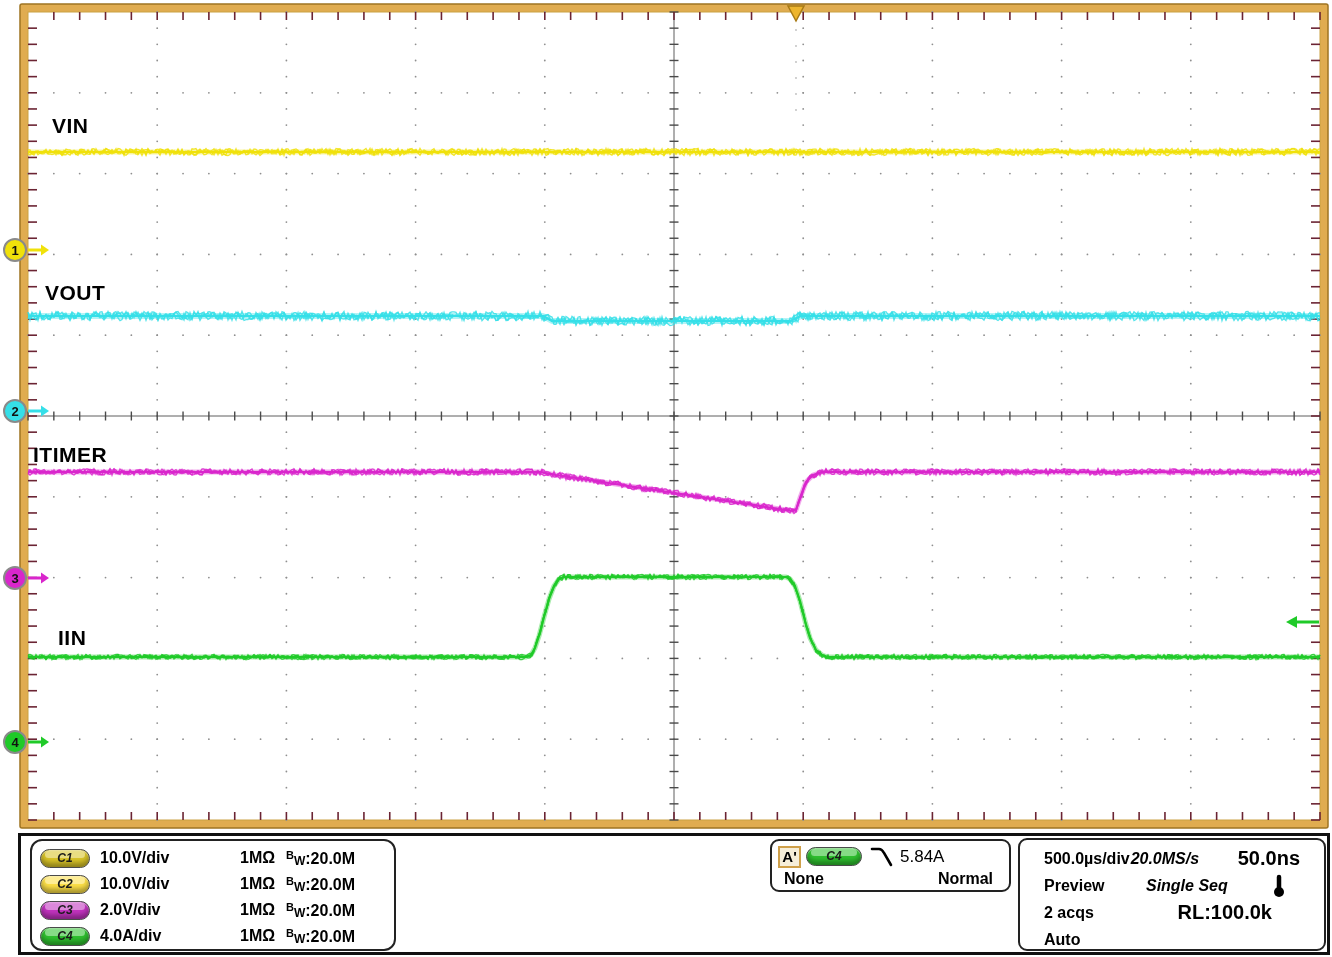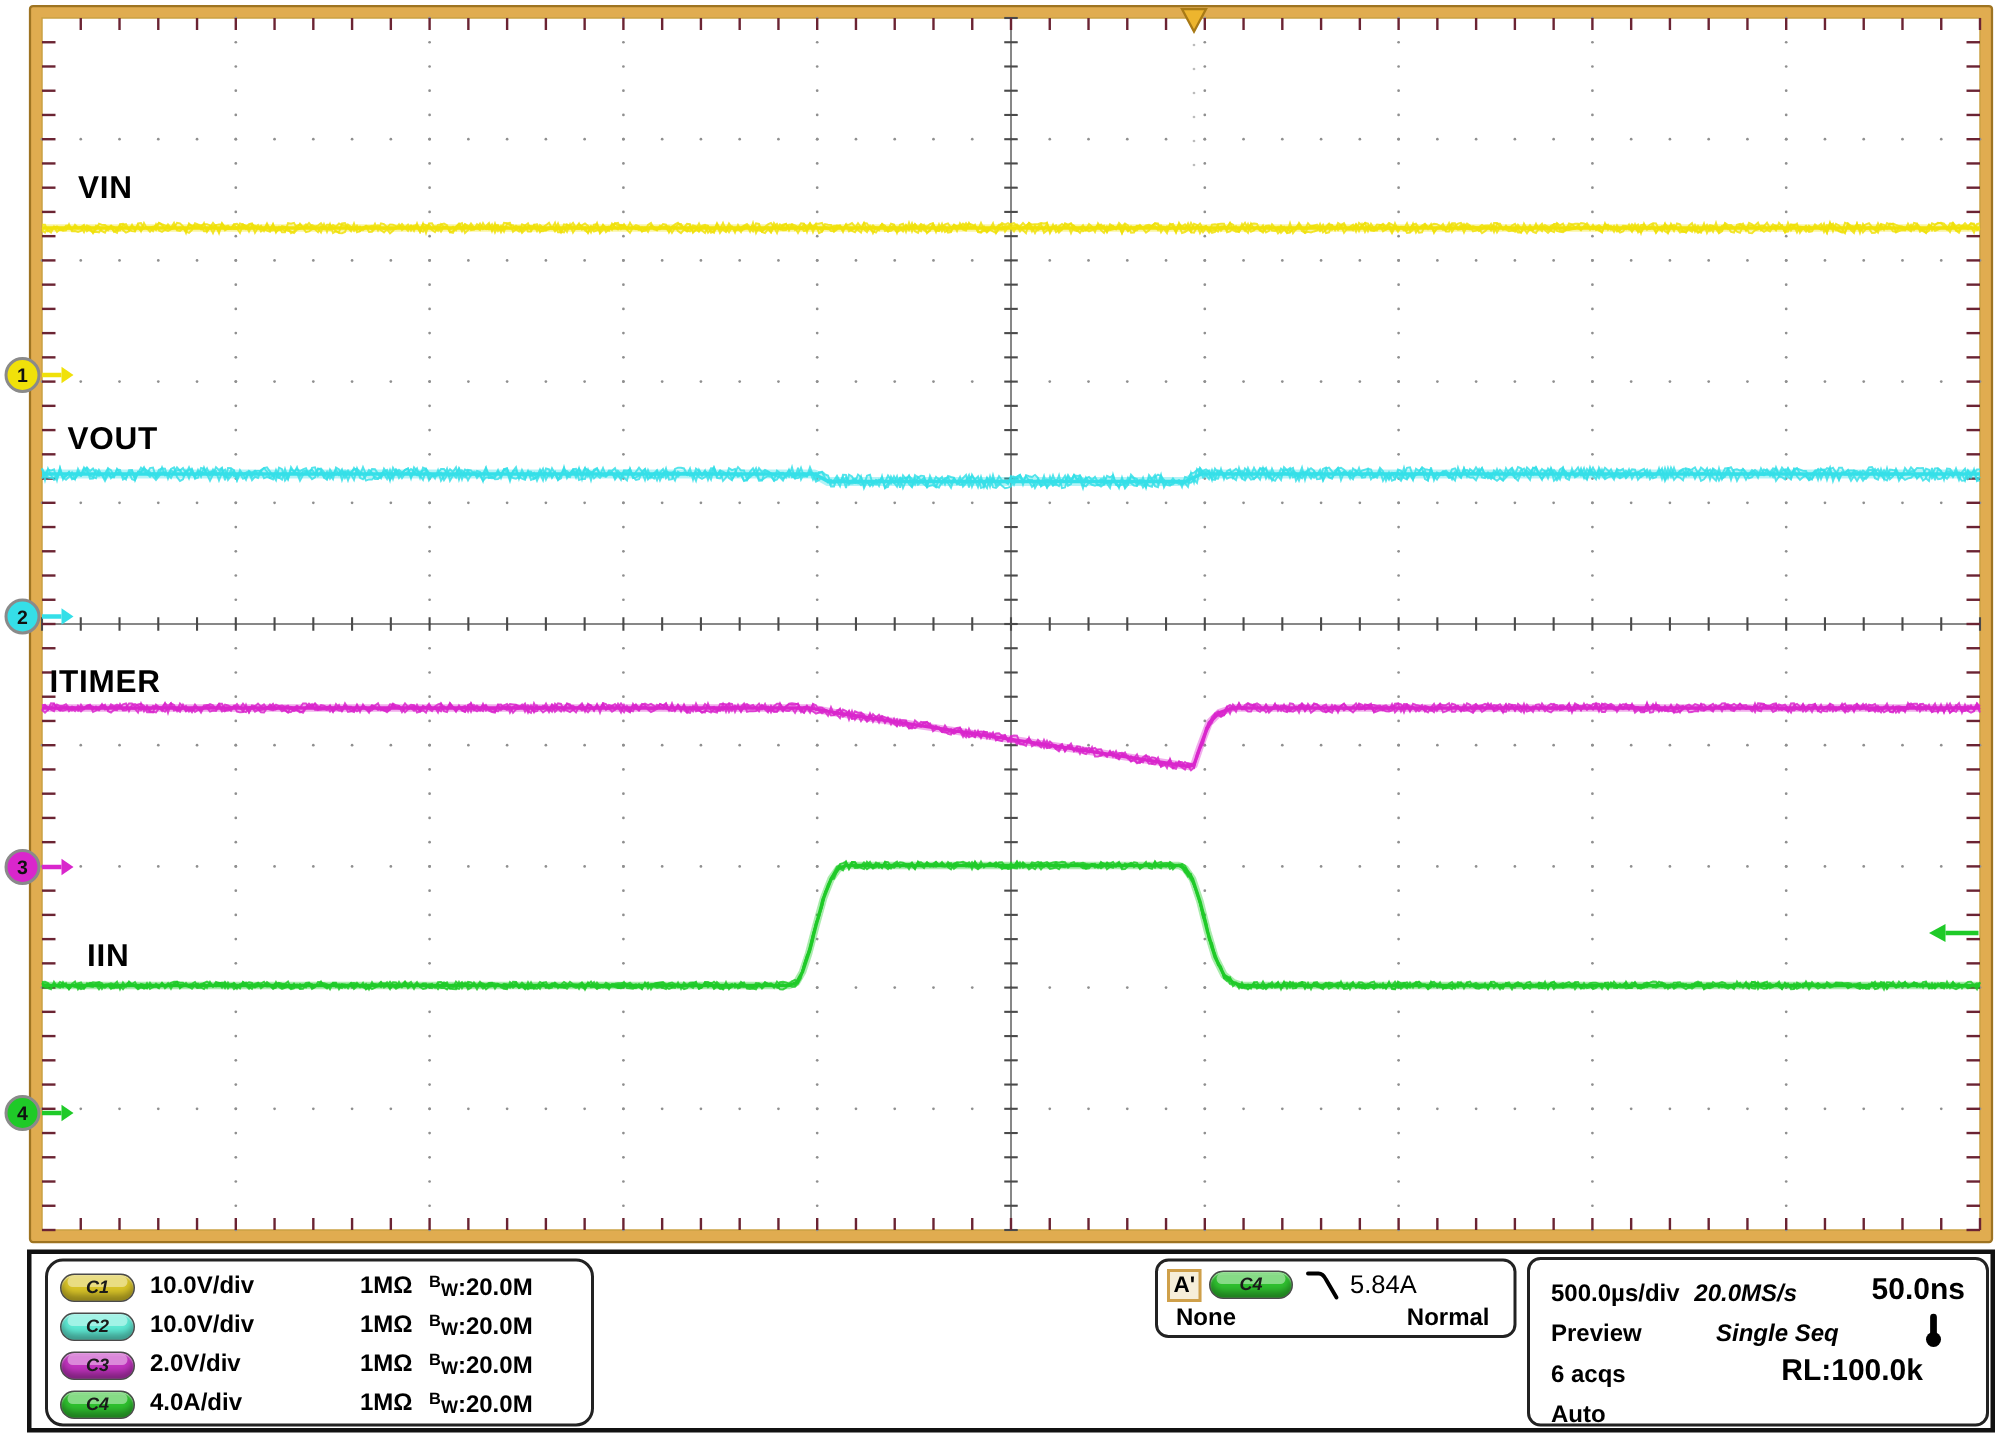--- a/index.html
+++ b/index.html
@@ -48,21 +48,21 @@
     display:inline-block;width:23px;height:22px;margin-left:6px;box-sizing:border-box;
     border:2px solid #cfa04a;background:#f6eed9;color:#000;font-weight:700;font-size:15px;
     text-align:center;line-height:18px;flex:0 0 auto;
   }
   .trig-pill{margin-left:5px;width:56px;}
   .slope-icon{margin-left:8px;flex:0 0 auto;}
   .trig-level{margin-left:6px;font-weight:400;font-size:17px;color:#000;}
   .trig-row2{display:flex;justify-content:space-between;padding:0 16px 0 12px;
     font-weight:700;font-size:16px;color:#000;}
   
-  .hz-row{display:flex;align-items:flex-end;height:27px;padding:0 14px;}
+  .hz-row{display:flex;align-items:center;height:27px;padding:0 24px;}
   .hz-c1{width:110px;font-weight:700;font-size:16px;color:#000;}
   .hz-c2{width:136px;font-weight:700;font-size:16px;color:#000;font-style:italic;}
   .hz-c3{flex:1;text-align:right;font-weight:700;font-size:20px;color:#000;}
   .hz-rl{padding-right:28px;}
   .therm{flex:1;display:flex;justify-content:flex-end;padding-right:14px;}
 </style>
 </head>
 <body>
 
 <svg id="scope-svg" width="1332" height="832" viewBox="0 0 1332 832">
@@ -1268,21 +1268,21 @@
 
   <div class="box ch-box" id="ch-box">
   <div class="ch-row">
     <span class="pill" style="background-color: rgb(217, 196, 40);"><span>C1</span></span>
     <span class="ch-scale">10.0V/div</span>
     <span class="ch-imp">1MΩ</span>
     <span class="bw"><span class="bwb">B</span><span class="bws">W</span><span>:20.0M</span></span>
   </div>
 
   <div class="ch-row">
-    <span class="pill" style="background-color: #5eead4;"><span>C2</span></span>
+    <span class="pill" style="background-color: #fde047;"><span>C2</span></span>
     <span class="ch-scale">10.0V/div</span>
     <span class="ch-imp">1MΩ</span>
     <span class="bw"><span class="bwb">B</span><span class="bws">W</span><span>:20.0M</span></span>
   </div>
 
   <div class="ch-row">
     <span class="pill" style="background-color: rgb(194, 51, 191);"><span>C3</span></span>
     <span class="ch-scale">2.0V/div</span>
     <span class="ch-imp">1MΩ</span>
     <span class="bw"><span class="bwb">B</span><span class="bws">W</span><span>:20.0M</span></span>
@@ -1321,21 +1321,21 @@
       <span class="hz-c1">Preview</span>
       <span class="hz-c2">Single Seq</span>
       <span class="therm">
         <svg width="14" height="24" viewBox="0 0 14 24">
           <line x1="7" y1="3" x2="7" y2="15" stroke="#000" stroke-width="4.5" stroke-linecap="round"></line>
           <circle cx="7" cy="18" r="5" fill="#000"></circle>
         </svg>
       </span>
     </div>
     <div class="hz-row">
-      <span class="hz-c1">6 acqs</span>
+      <span class="hz-c1">2 acqs</span>
       <span class="hz-c3 hz-rl">RL:100.0k</span>
     </div>
     <div class="hz-row">
       <span class="hz-c1">Auto</span>
     </div>
   </div>
 
 </div>
 
 </body></html>

